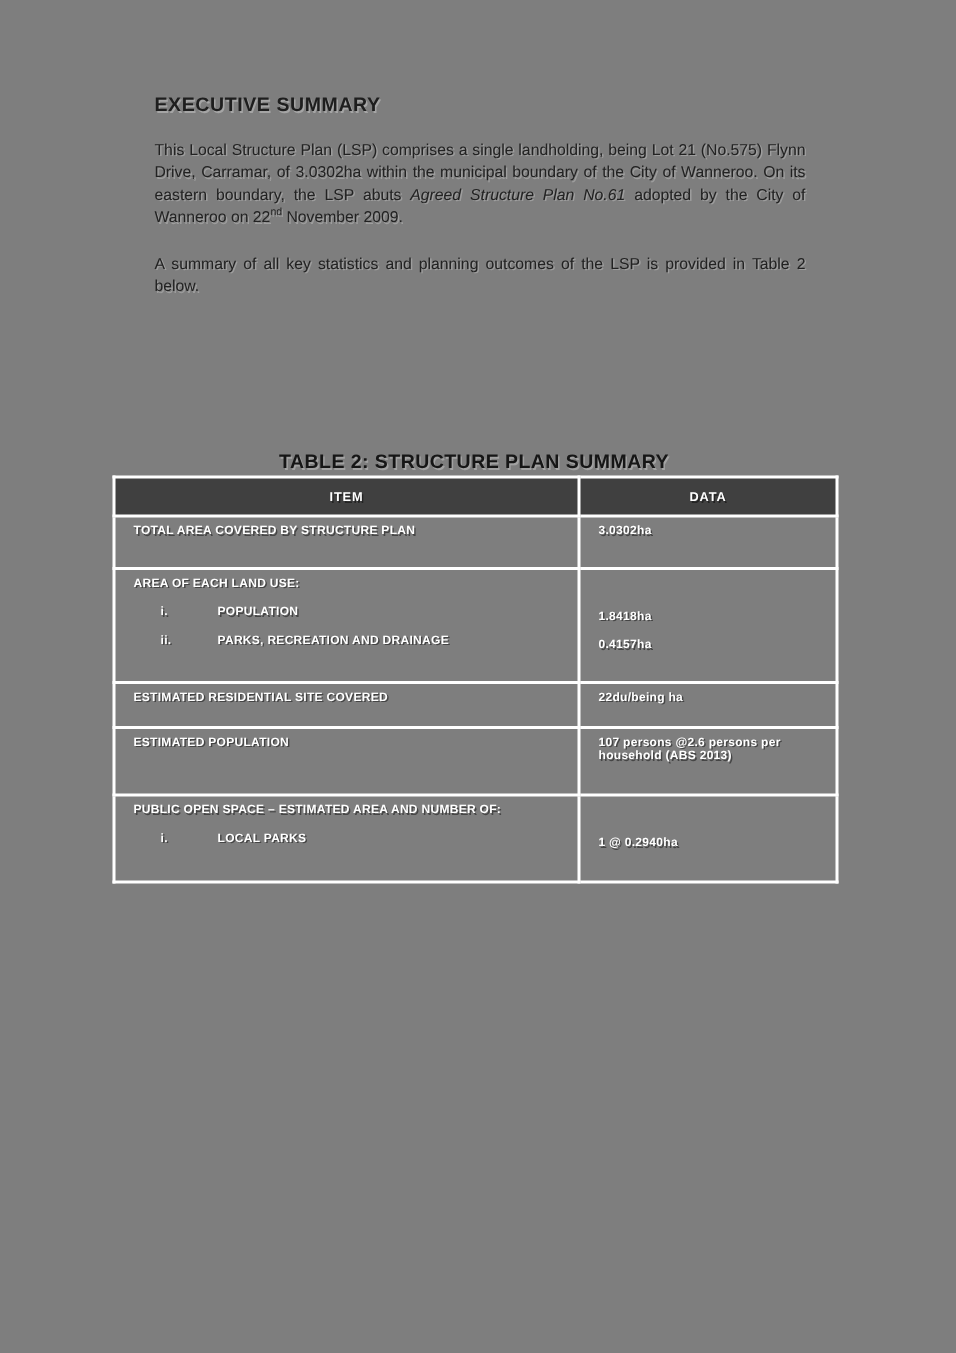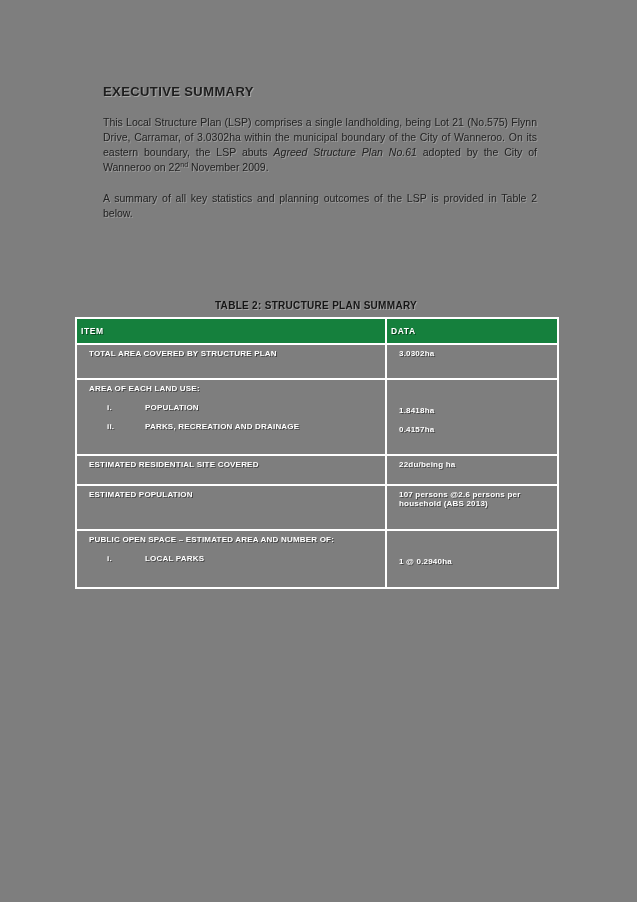--- a/index.html
+++ b/index.html
@@ -10,21 +10,21 @@
     width: 637px;
     height: 902px;
     background: #7e7e7e;
     font-family: "Liberation Sans", sans-serif;
     overflow: hidden;
     position: relative;
   }
   .text-block {
     position: absolute;
     left: 103px;
-    top: 84px;
+    top: 62px;
     width: 434px;
   }
   .heading {
     font-size: 13px;
     font-weight: bold;
     letter-spacing: 0.4px;
     color: #1e1e1e;
     text-shadow: 1px 1px 0 rgba(255,255,255,0.30);
     margin: 0 0 16px 0;
   }
@@ -38,21 +38,21 @@
   }
   .para .ital { font-style: italic; }
   .para sup { font-size: 7px; line-height: 0; }
 
   .caption {
     position: absolute;
     left: 75px;
     top: 300px;
     width: 482px;
     text-align: center;
-    font-size: 10px;
+    font-size: 13px;
     font-weight: bold;
     letter-spacing: 0.3px;
     color: #161616;
     text-shadow: 1px 1px 0 rgba(255,255,255,0.28);
   }
 
   table.summary {
     position: absolute;
     left: 75px;
     top: 317px;
@@ -66,22 +66,22 @@
     padding: 4px 12px;
     font-size: 8px;
     font-weight: bold;
     letter-spacing: 0.2px;
     color: #ffffff;
     text-shadow: 1px 1px 0 rgba(0,0,0,0.45);
   }
   col.c-item { width: 310px; }
   col.c-data { width: 172px; }
   tr.hdr th {
-    background: #15803d;
-    text-align: left;
+    background: #404040;
+    text-align: center;
     vertical-align: middle;
     font-size: 8.5px;
     letter-spacing: 0.6px;
     height: 20px;
     padding: 2px 4px;
   }
   td.data-cell { padding-left: 10px; }
   .sub-row {
     display: flex;
     margin: 10px 0 0 18px;

